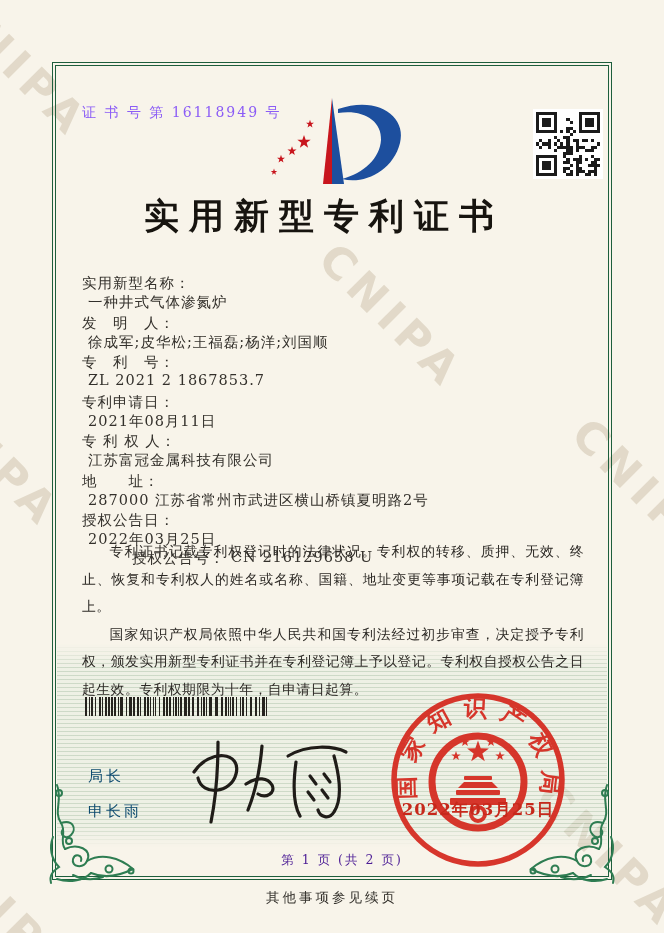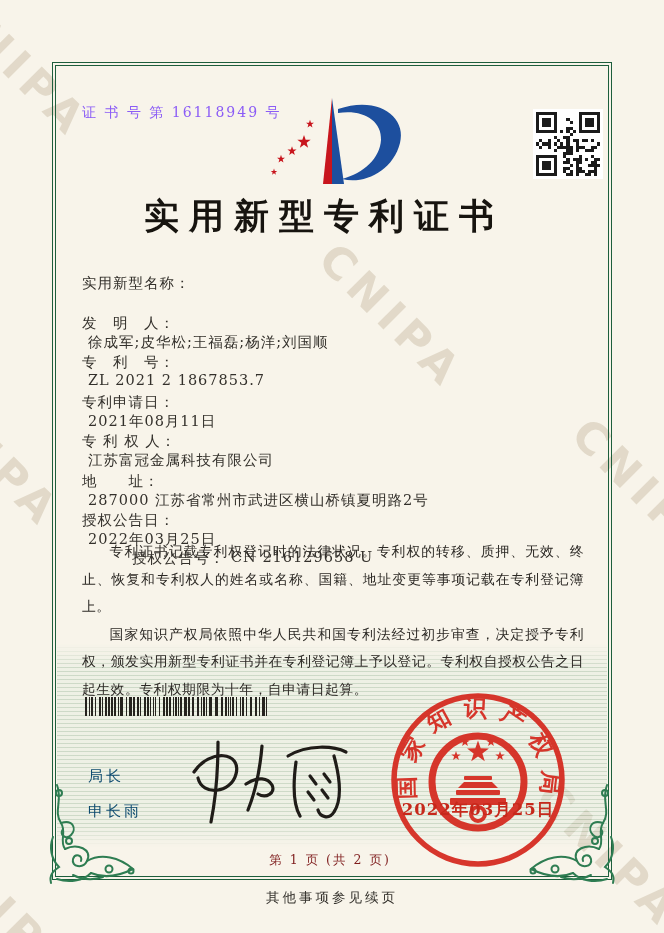--- a/index.html
+++ b/index.html
@@ -58,22 +58,22 @@
   .barcode{position:absolute;left:85px;top:697px;width:182px;height:19px;}
   .officer{position:absolute;left:88px;top:758px;font-family:Liberation Sans, sans-serif;
     font-size:15px;color:#0c4a6e;letter-spacing:3px;line-height:35px;}
   .signature{position:absolute;left:182px;top:732px;width:185px;height:100px;}
   .seal{position:absolute;left:388px;top:690px;width:180px;height:180px;}
   .seal-date{
     position:absolute;left:388px;top:799px;width:180px;text-align:center;
     font-size:16.5px;font-weight:bold;color:#c6281b;letter-spacing:1px;
   }
   .page-info{
-    position:absolute;left:52px;top:852px;width:556px;text-align:center;
-    font-size:12.5px;color:#7f1d1d;letter-spacing:2px;
+    position:absolute;left:64px;top:852px;width:556px;text-align:center;
+    font-size:12.5px;color:#4c1d95;letter-spacing:2px;
   }
   .continuation{
     position:absolute;left:0;top:889px;width:664px;text-align:center;
     font-size:13.5px;color:#33302b;letter-spacing:3px;
   }
 </style>
 </head>
 <body>
 
 <div class="watermark" style="left:-30px;top:-18px;">CNIPA</div>
@@ -329,20 +329,21 @@
     <rect x="16" y="20" width="1" height="1" fill="#1b1b1b"></rect>
     <rect x="17" y="20" width="1" height="1" fill="#1b1b1b"></rect>
     <rect x="19" y="20" width="1" height="1" fill="#1b1b1b"></rect>
   </svg>
 
 <div class="title">实用新型专利证书</div>
 
 <div class="fields">
   <div class="field-row">
     <span class="field-label">实用新型名称：</span>
+    <span class="field-value">一种井式气体渗氮炉</span>
   </div>
   <div class="field-row">
     <span class="field-label">发　明　人：</span>
     <span class="field-value">徐成军;皮华松;王福磊;杨洋;刘国顺</span>
   </div>
   <div class="field-row">
     <span class="field-label">专　利　号：</span>
     <span class="field-value">ZL 2021 2 1867853.7</span>
   </div>
   <div class="field-row">

